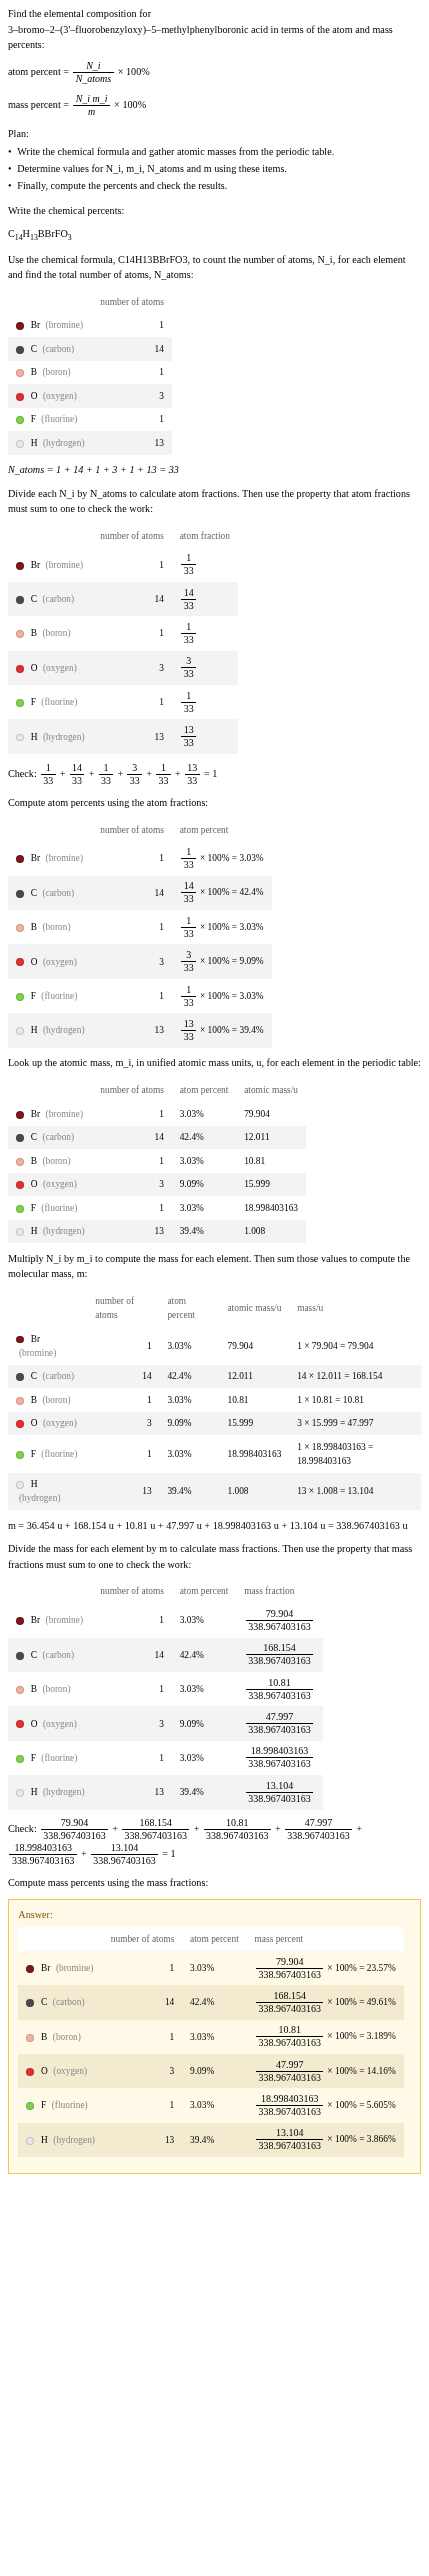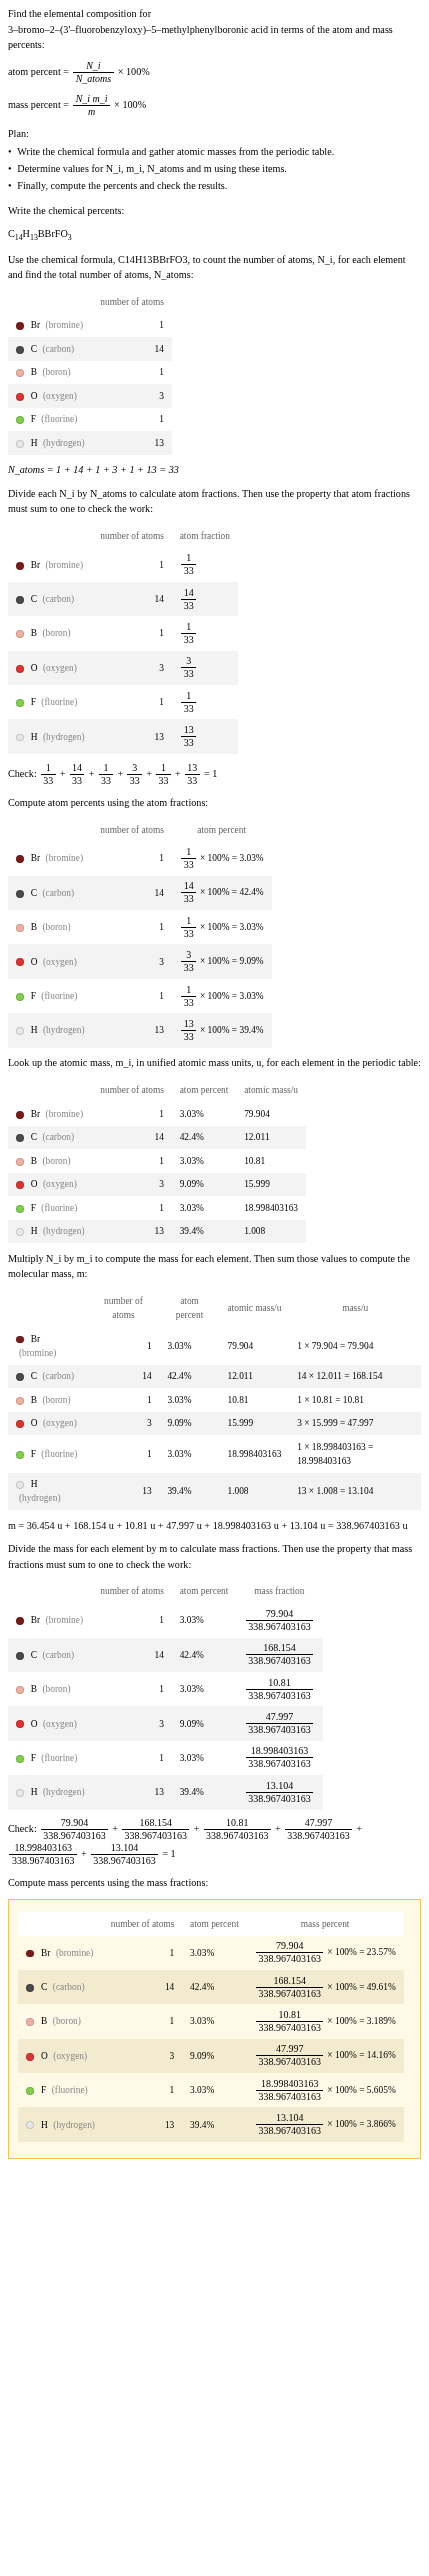--- a/index.html
+++ b/index.html
@@ -35,21 +35,21 @@
   font-size: 9.4px;
 }
 table th, table td {
   padding: 4.7px 7.9px;
   text-align: left;
   vertical-align: middle;
 }
 table tbody tr:nth-child(odd) { background: #fff; }
 table tbody tr:nth-child(even) { background: #f3f3f3; }
 table thead tr { background: #fff; }
-table th { font-weight: normal; color: #666; text-align: center; }
+table th { font-weight: normal; color: #666; text-align: left; }
 table td.num, table th.num { text-align: right; }
 
 .dot {
   display: inline-block;
   width: 7.9px;
   height: 7.9px;
   border-radius: 50%;
   margin-right: 4.7px;
   vertical-align: middle;
   border: 0.8px solid rgba(0,0,0,0.15);
@@ -634,20 +634,21 @@
       </span> + <span class="frac">
         <span class="num">13.104</span>
         <span class="den">338.967403163</span>
       </span></span>
   <span> = 1</span>
 </div>
 
 <div class="para">Compute mass percents using the mass fractions:</div>
 
 <div class="answer-box">
+  <div class="ans-label">Answer:</div>
   <table>
     <thead>
         <tr>
       <th></th>
       <th>number of atoms</th>
       <th>atom percent</th>
       <th>mass percent</th>
     </tr>
       </thead>
     <tbody id="tbl7">

